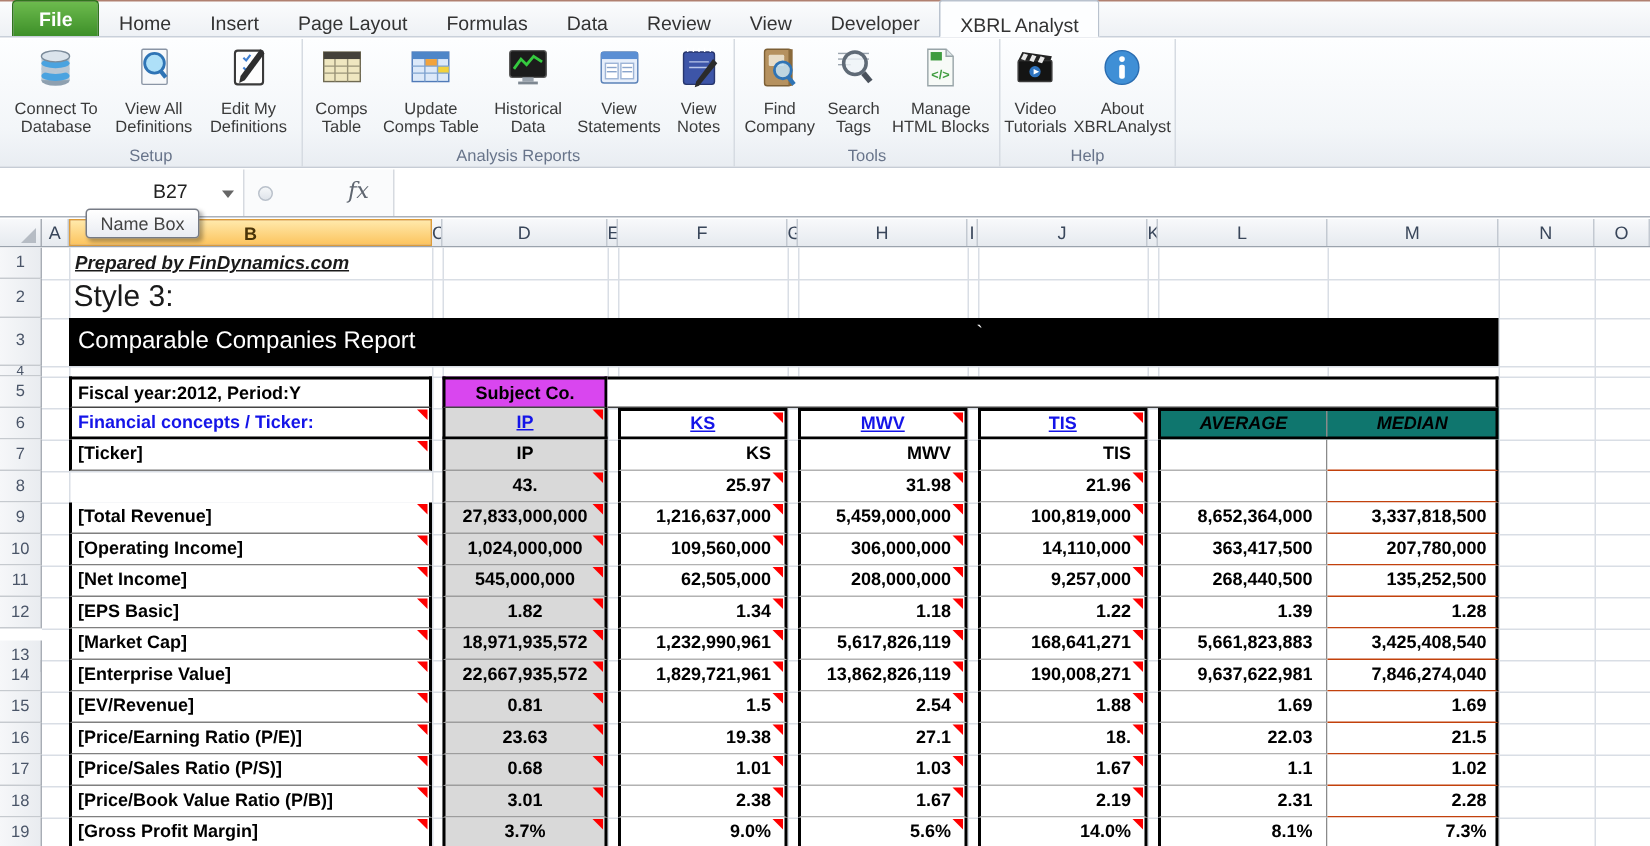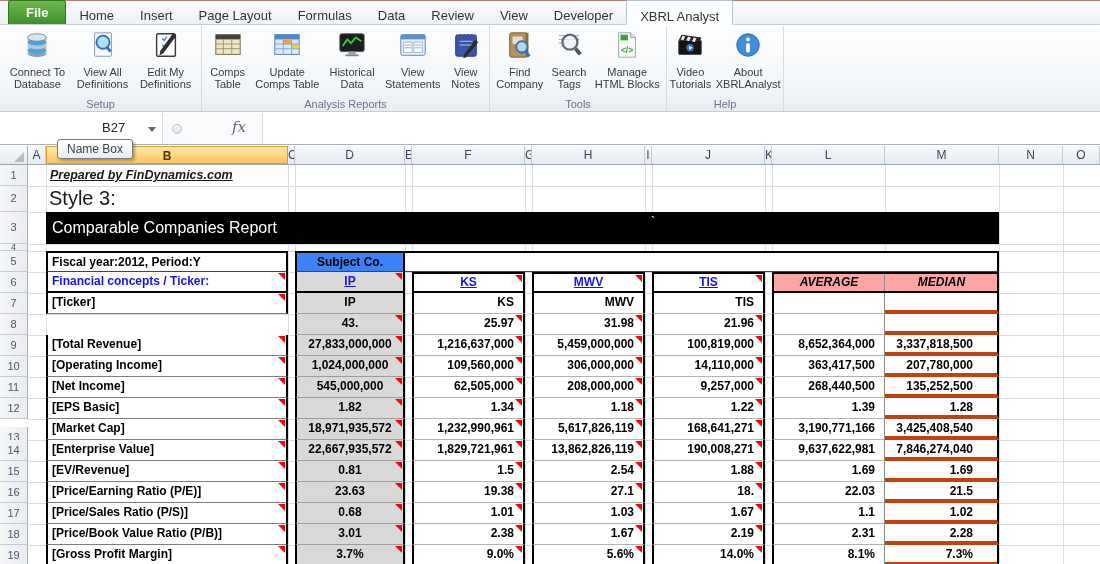--- a/index.html
+++ b/index.html
@@ -71,47 +71,47 @@
               text-decoration:underline; color:#1a1a1a; }
   .style3 { left:49px; top:22px; font-size:20px; color:#1a1a1a; }
   .banner { left:46px; top:47px; width:953px; height:32px; background:#000; }
   .banner-text { position:absolute; left:6px; top:0; line-height:32px; color:#fff; font-size:16px; }
   .banner-tick { position:absolute; left:605px; top:2px; color:#fff; font-size:13px; }
 
   .cellbox { position:absolute; height:21px; line-height:19px; font-size:12px; font-weight:bold;
              background:#fff; z-index:2; }
   .b5 { left:46px; top:86px; width:242px; border:2px solid #000; border-bottom:1px solid #444; padding-left:4px; }
   .d5 { left:295px; top:86px; width:110px; border:2px solid #000; border-bottom:1px solid #444;
-        background:#3b82f6; text-align:center; }
+        background:#d946ef; text-align:center; }
   .strip5 { left:405px; top:86px; width:594px; border:2px solid #000; border-left:none; border-bottom:1px solid #444; }
   .b6 { left:46px; top:107px; width:242px; border-left:2px solid #000; border-right:2px solid #000;
         border-bottom:2px solid #000; padding-left:4px; color:#1414e8; }
   .d6 { left:295px; top:107px; width:110px; border-left:2px solid #000; border-right:2px solid #000;
         border-bottom:2px solid #000; background:#d9d9d9; text-align:center; }
   .tk { top:107px; width:113px; border:2px solid #000; text-align:center; line-height:17px; }
   .link { color:#1414e8; text-decoration:underline; }
-  .am { left:772px; top:107px; width:227px; height:21px; border:2px solid #000; z-index:2; position:absolute; background:#fca5a5;}
+  .am { left:772px; top:107px; width:227px; height:21px; border:2px solid #000; z-index:2; position:absolute; background:#0f766e;}
   .am div { position:absolute; top:0; height:17px; line-height:17px; text-align:center; font-size:12px;
             font-weight:bold; font-style:italic; }
   .amL { left:0; width:111px; border-right:1px solid #8a8a8a; }
   .amM { left:112px; width:111px; }
 
   .trow { position:absolute; left:0; width:1100px; height:21px; z-index:2; }
   .tc { position:absolute; top:0; height:21px; line-height:19px; font-size:12px; font-weight:bold; background:#fff; }
   .cB { left:46px; width:242px; border-left:2px solid #000; border-right:2px solid #000;
         border-bottom:1px solid #7f7f7f; padding-left:4px; }
   .cD { left:295px; width:110px; border-left:2px solid #000; border-right:2px solid #000;
         border-bottom:1px solid #9d9d9d; background:#d9d9d9; text-align:center; }
   .cF { left:412px; } .cH { left:532px; } .cJ { left:652px; }
   .cF,.cH,.cJ { width:113px; border-left:2px solid #000; border-right:2px solid #000;
         border-bottom:1px solid #b2b2b2; text-align:right; padding-right:9px; }
   .cL { left:772px; width:113px; border-left:2px solid #000; border-right:1px solid #8a8a8a;
         border-bottom:1px solid #b2b2b2; text-align:right; padding-right:9px; }
   .cM { left:885px; width:114px; border-right:2px solid #000;
-        border-bottom:4px solid #c2410c; text-align:right; padding-right:24px; }
+        border-bottom:1px solid #c2410c; text-align:right; padding-right:6px; }
 
   .nb { position:absolute; top:1px; right:1px; width:0; height:0;
         border-top:7px solid #fe0000; border-left:7px solid transparent; }
   .tc, .cellbox, .tk { position:absolute; }
   .tc { position:absolute; }
 
   
   .tooltip { position:absolute; left:57px; top:139px; z-index:20; padding:2px 9px;
              background:linear-gradient(#ffffff,#e9ecf2); border:1px solid #767b85; border-radius:3px;
              box-shadow:2px 2px 3px rgba(0,0,0,.3); font-size:12px; color:#444; }
@@ -492,21 +492,21 @@
     <div class="tc cJ"><span>1.22</span><i class="nb"></i></div>
     <div class="tc cL"><span>1.39</span></div>
     <div class="tc cM"><span>1.28</span></div>
   </div>
   <div class="trow" style="top:254px">
     <div class="tc cB"><span>[Market Cap]</span><i class="nb"></i></div>
     <div class="tc cD"><span>18,971,935,572</span><i class="nb"></i></div>
     <div class="tc cF"><span>1,232,990,961</span><i class="nb"></i></div>
     <div class="tc cH"><span>5,617,826,119</span><i class="nb"></i></div>
     <div class="tc cJ"><span>168,641,271</span><i class="nb"></i></div>
-    <div class="tc cL"><span>3,190,771,166</span></div>
+    <div class="tc cL"><span>5,661,823,883</span></div>
     <div class="tc cM"><span>3,425,408,540</span></div>
   </div>
   <div class="trow" style="top:275px">
     <div class="tc cB"><span>[Enterprise Value]</span><i class="nb"></i></div>
     <div class="tc cD"><span>22,667,935,572</span><i class="nb"></i></div>
     <div class="tc cF"><span>1,829,721,961</span><i class="nb"></i></div>
     <div class="tc cH"><span>13,862,826,119</span><i class="nb"></i></div>
     <div class="tc cJ"><span>190,008,271</span><i class="nb"></i></div>
     <div class="tc cL"><span>9,637,622,981</span></div>
     <div class="tc cM"><span>7,846,274,040</span></div>

